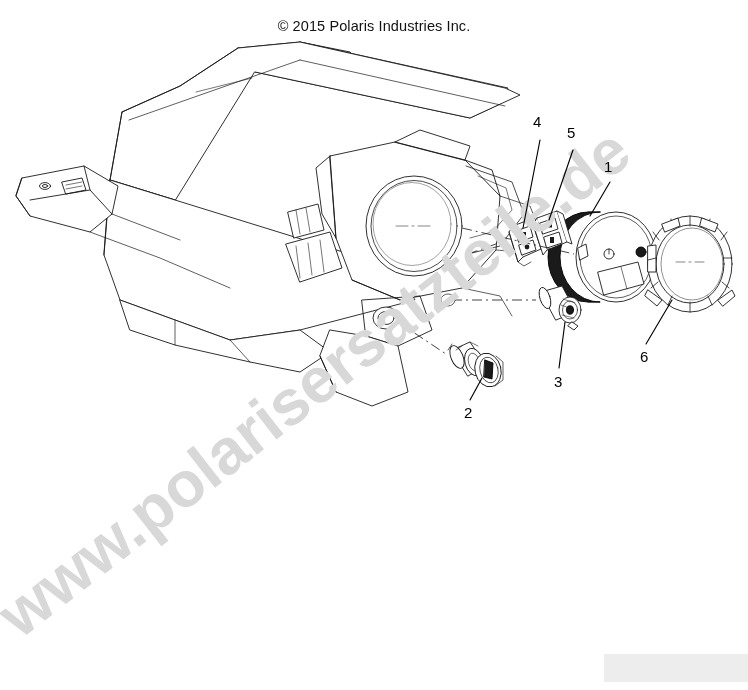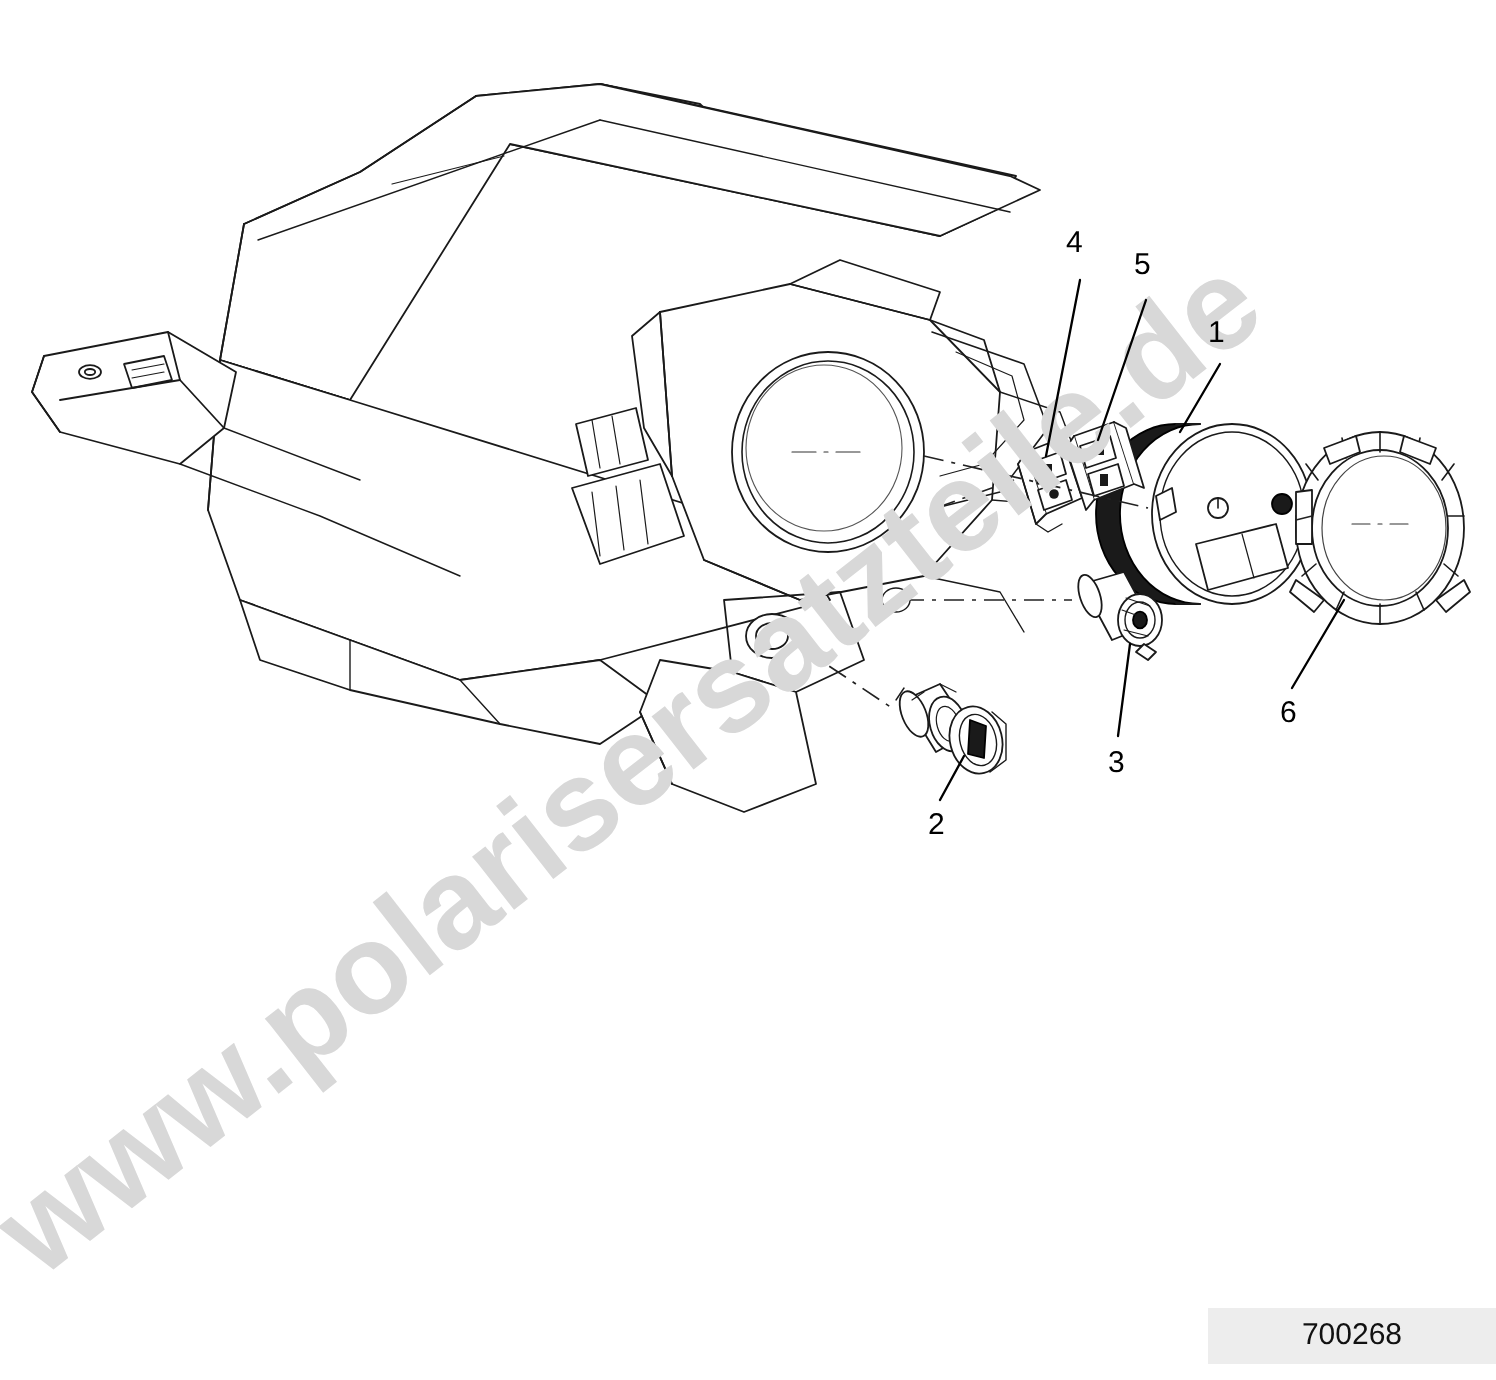--- a/index.html
+++ b/index.html
@@ -86,20 +86,21 @@
     font-size: 15px;
     color: #111111;
     z-index: 11;
   }
 </style>
 </head>
 <body>
 
 <div id="page">
 
+  <div id="copyright">© 2015 Polaris Industries Inc.</div>
 
   <svg id="artwork" viewBox="0 0 748 690">
     <g fill="none" stroke="#1a1a1a" stroke-width="0.9" stroke-linejoin="round" stroke-linecap="round">
 
       <path d="M238 48 L300 42 L508 88 L500 104 L268 58 Z" fill="#ffffff"></path>
       <path d="M268 58 L500 104 L470 118 L255 72 Z" fill="#ffffff"></path>
       <path d="M262 46 L284 44 L292 56 L270 58 Z"></path>
       <path d="M300 42 L350 52 L360 62 L312 52 Z"></path>
 
       <path d="M255 72 L470 118 L520 95 L505 88 L300 42 L238 48 L180 86 L122 112 L110 180 L175 200 Z" fill="#ffffff"></path>
@@ -288,15 +289,14 @@
   </svg>
 
   <div class="callout-num" style="left:533px; top:113px;">4</div>
   <div class="callout-num" style="left:567px; top:124px;">5</div>
   <div class="callout-num" style="left:604px; top:158px;">1</div>
   <div class="callout-num" style="left:464px; top:404px;">2</div>
   <div class="callout-num" style="left:554px; top:373px;">3</div>
   <div class="callout-num" style="left:640px; top:348px;">6</div>
 
   <div id="partnum-bar"></div>
-  <div id="partnum-text">700268</div>
 
 </div>
 
 </body></html>

